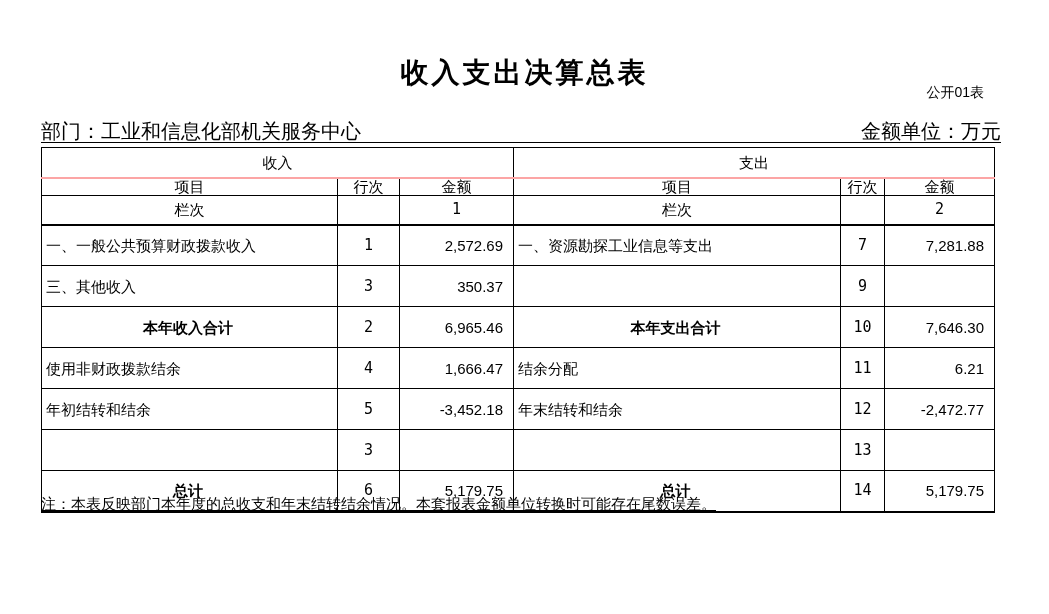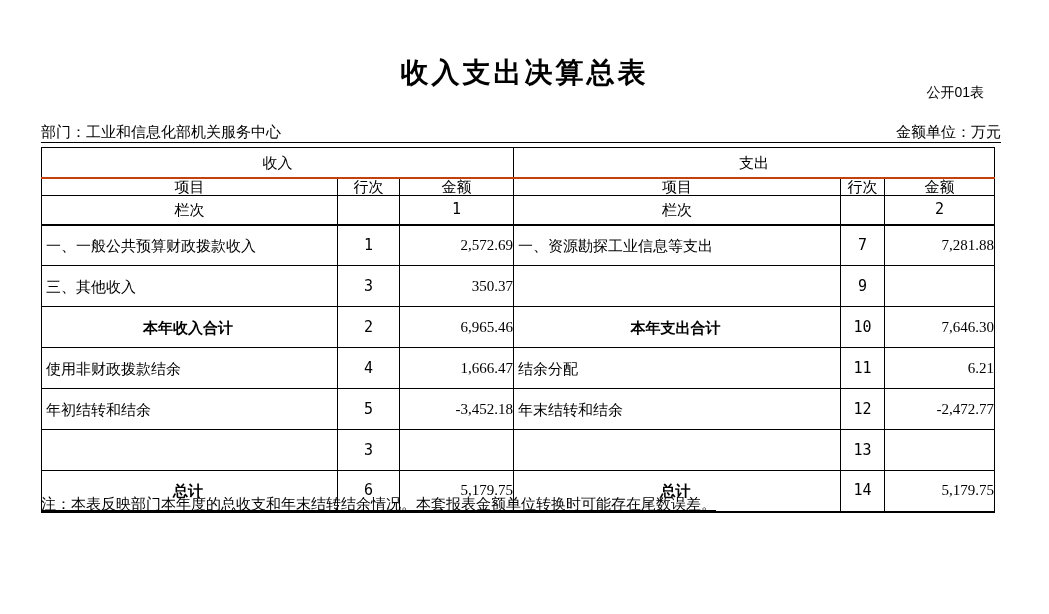--- a/index.html
+++ b/index.html
@@ -17,43 +17,43 @@
     text-align: center; font-size: 28px; font-weight: bold;
     letter-spacing: 3px;
   }
   .table-code {
     position: absolute; top: 84px; left: 41px; width: 953px;
     text-align: right; font-size: 14px; padding-right: 10px;
   }
   .meta-row {
     position: absolute; top: 121px; left: 41px; width: 960px; height: 22px;
     border-bottom: 1px solid #000;
-    display: flex; justify-content: space-between; align-items: flex-end;
-    font-size: 15px; line-height: 20px; font-family: Liberation Serif, serif;
+    display: flex; justify-content: space-between; align-items: flex-start;
+    font-size: 20px; line-height: 20px; font-family: Liberation Serif, serif;
   }
 
   .table-wrap { position: absolute; top: 147px; left: 41px; }
   table {
     border-collapse: collapse; table-layout: fixed; width: 953px;
     border-bottom: 2px solid #000;
   }
   td {
     border: 1px solid #000;
     font-size: 15px; line-height: 1;
     overflow: hidden; white-space: nowrap;
     padding: 0 3px;
   }
-  tr.section-row td { height: 30px; text-align: center; border-bottom: 2px solid #c2410c; }
+  tr.section-row td { height: 30px; text-align: center; border-bottom: 2px solid #fca5a5; }
   tr.colhead-row td { height: 18px; text-align: center; }
   tr.index-row   td { height: 29px; text-align: center; border-bottom: 2px solid #000; }
   tr.data-row    td { height: 41px; }
 
   td.cell-item { text-align: left; padding-left: 4px; }
   td.cell-no   { text-align: center; font-family: "DejaVu Sans Mono", monospace; }
-  td.cell-amt  { text-align: right; padding-right: 0; font-family: Liberation Serif, serif; }
+  td.cell-amt  { text-align: right; padding-right: 10px; font-family: Liberation Sans, sans-serif; }
   td.cell-index-val { font-family: "DejaVu Sans Mono", monospace; }
   tr.total-row td.cell-item { text-align: center; font-weight: bold; padding-left: 0; }
 
   .note {
     position: absolute; top: 495px; left: 41px; width: 970px;
     font-size: 15px;
     text-decoration: underline;
   }
 </style>
 </head>

